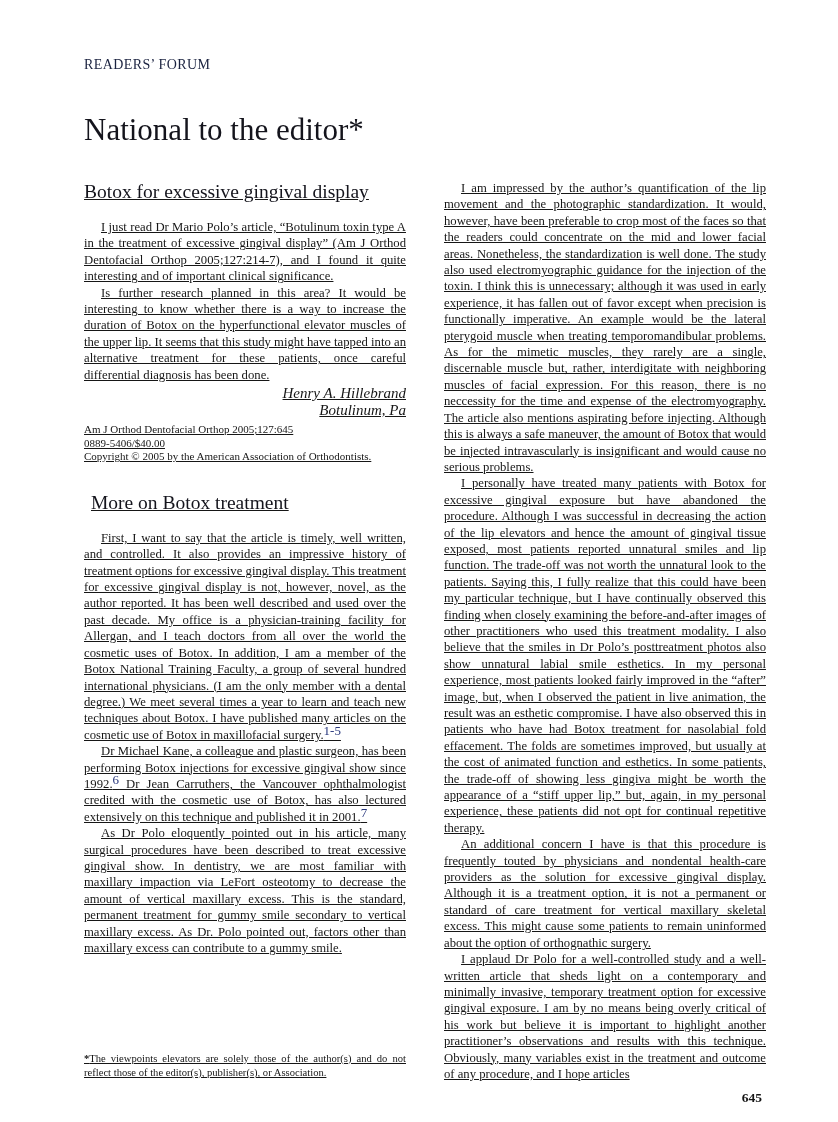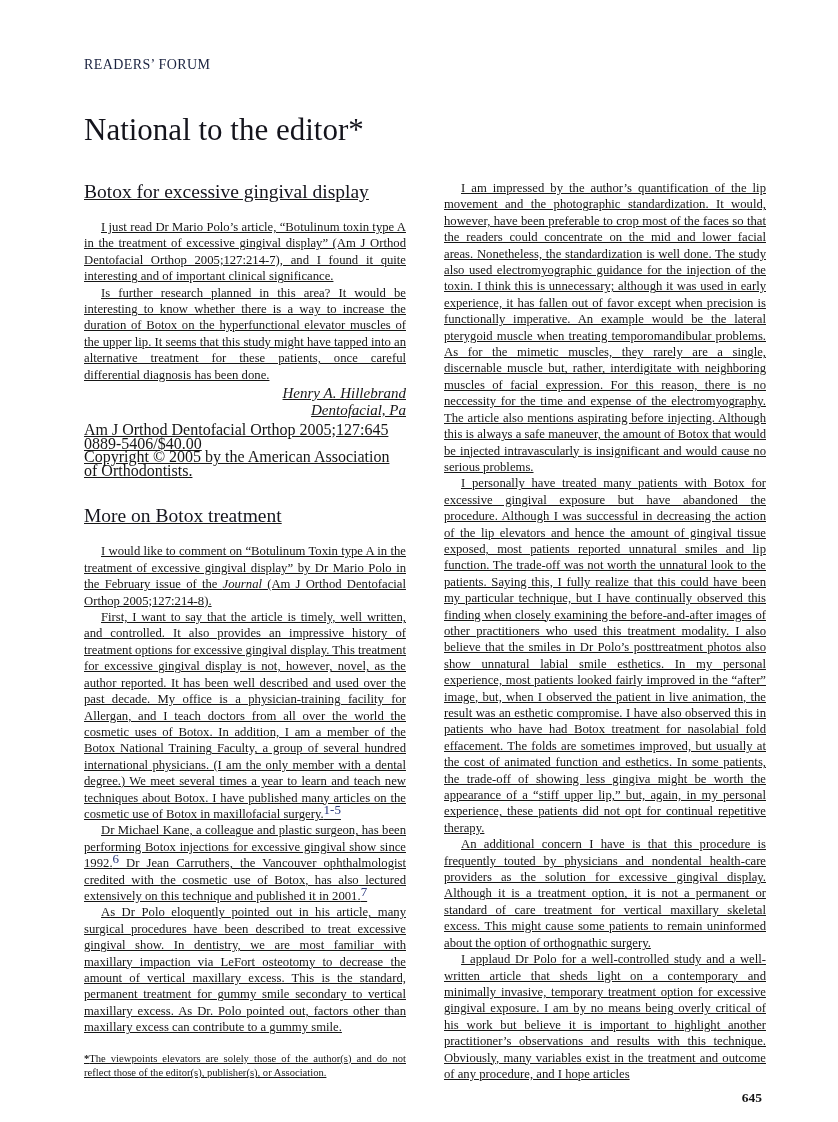--- a/index.html
+++ b/index.html
@@ -47,37 +47,38 @@
   }
   h2.section-heading {
     font-size: 19.5px;
     line-height: 24px;
     font-weight: 400;
     margin: 0 0 15px 0;
     color: #14141c;
   }
   h2.second {
     margin-top: 27px;
+    margin-left: 7px;
   }
   p.body-para {
     margin: 0;
     font-size: 12.7px;
     line-height: 16.4px;
     text-align: justify;
     text-indent: 17px;
   }
   .signature {
     text-align: right;
     font-style: italic;
     font-size: 15px;
     line-height: 17px;
     margin-top: 2px;
   }
   .citation {
-    font-size: 16px;
+    font-size: 11px;
     line-height: 13.6px;
     margin-top: 4px;
   }
   .footnote {
     margin-top: auto;
     font-size: 10.6px;
     line-height: 14.2px;
     text-align: justify;
     padding-bottom: 2px;
   }
@@ -114,32 +115,31 @@
     <div class="col">
 
       <h2 class="section-heading">Botox for excessive gingival display</h2>
 
       <p class="body-para">I just read Dr Mario Polo’s article, “Botulinum toxin type A in the treatment of excessive gingival display” (Am J Orthod Dentofacial Orthop 2005;127:214-7), and I found it quite interesting and of important clinical significance.</p>
 
       <p class="body-para">Is further research planned in this area? It would be interesting to know whether there is a way to increase the duration of Botox on the hyperfunctional elevator muscles of the upper lip. It seems that this study might have tapped into an alternative treatment for these patients, once careful differential diagnosis has been done.</p>
 
       <div class="signature">
         <div>Henry A. Hillebrand</div>
-        <div>Dentofacial, Pa</div>
+        <div>Botulinum, Pa</div>
       </div>
 
       <div class="citation">
         <div>Am J Orthod Dentofacial Orthop 2005;127:645</div>
         <div>0889-5406/$40.00</div>
         <div>Copyright © 2005 by the American Association of Orthodontists.</div>
       </div>
 
       <h2 class="section-heading second">More on Botox treatment</h2>
 
-      <p class="body-para"><span>I would like to comment on “Botulinum Toxin type A in the treatment of excessive gingival display” by Dr Mario Polo in the February issue of the </span><i class="journal-word">Journal</i><span> (Am J Orthod Dentofacial Orthop 2005;127:214-8).</span></p>
 
       <p class="body-para"><span>First, I want to say that the article is timely, well written, and controlled. It also provides an impressive history of treatment options for excessive gingival display. This treatment for excessive gingival display is not, however, novel, as the author reported. It has been well described and used over the past decade. My office is a physician-training facility for Allergan, and I teach doctors from all over the world the cosmetic uses of Botox. In addition, I am a member of the Botox National Training Faculty, a group of several hundred international physicians. (I am the only member with a dental degree.) We meet several times a year to learn and teach new techniques about Botox. I have published many articles on the cosmetic use of Botox in maxillofacial surgery.</span><sup class="ref">1-5</sup></p>
 
       <p class="body-para"><span>Dr Michael Kane, a colleague and plastic surgeon, has been performing Botox injections for excessive gingival show since 1992.</span><sup class="ref">6</sup><span> Dr Jean Carruthers, the Vancouver ophthalmologist credited with the cosmetic use of Botox, has also lectured extensively on this technique and published it in 2001.</span><sup class="ref">7</sup></p>
 
       <p class="body-para">As Dr Polo eloquently pointed out in his article, many surgical procedures have been described to treat excessive gingival show. In dentistry, we are most familiar with maxillary impaction via LeFort osteotomy to decrease the amount of vertical maxillary excess. This is the standard, permanent treatment for gummy smile secondary to vertical maxillary excess. As Dr. Polo pointed out, factors other than maxillary excess can contribute to a gummy smile.</p>
 
       <div class="footnote"><span class="fn-star">*</span><span>The viewpoints elevators are solely those of the author(s) and do not reflect those of the editor(s), publisher(s), or Association.</span></div>
 
     </div>

